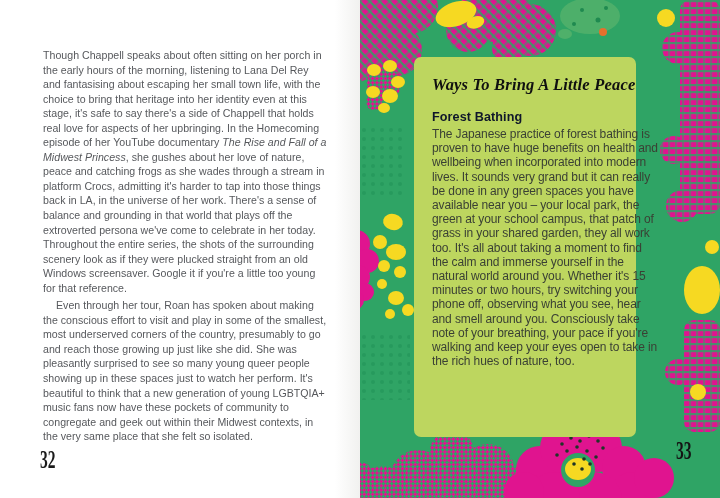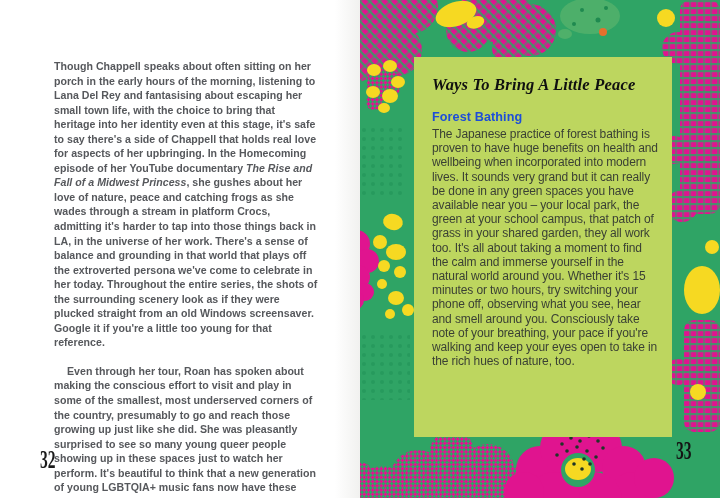--- a/index.html
+++ b/index.html
@@ -12,49 +12,49 @@
   .left-page{
     position:absolute;left:0;top:0;width:360px;height:498px;
     background:linear-gradient(to right,#ffffff 93%,#f1f1ef 100%);
   }
   .body-text{
     position:absolute;left:40px;top:45px;width:292px;
     color:var(--textgray,#56585c);
     font-size:10.6px;line-height:14.55px;letter-spacing:.02px;
     text-align:left;
   }
-  .body-text p{margin:14px;font-weight:bold;}
+  .body-text p{margin:3px;}
   .body-text p+p{text-indent:13px;}
   .body-text i{font-style:italic;}
   .pagenum{
     position:absolute;
     font-family:"Liberation Serif",serif;font-weight:600;
     color:var(--ink,#1b1b1b);font-size:25px;line-height:1;
     transform:scaleX(.62);transform-origin:left bottom;
   }
   .pagenum-left{left:40px;top:447px;}
   
   .right-page{
     position:absolute;left:360px;top:0;width:360px;height:498px;
     background:var(--green,#2fa465);overflow:hidden;
   }
   .bg{position:absolute;left:0;top:0;}
   .card{
-    position:absolute;left:54px;top:57px;width:258px;height:380px;
+    position:absolute;left:54px;top:57px;width:222px;height:380px;
     box-sizing:border-box;padding:14px 15px 0 18px;
-    background:var(--cardgreen,#bdd65f);border-radius:0;
+    background:var(--cardgreen,#bdd65f);border-radius:7px;
   }
   .card-title{
     font-family:"Liberation Serif","DejaVu Serif",serif;
     font-style:italic;font-weight:700;
     color:#101010;font-size:16.5px;line-height:28px;letter-spacing:.2px;
     white-space:nowrap;margin-bottom:2px;
   }
   .section-heading{
-    font-size:12.6px;font-weight:700;color:#1d4ed8;
+    font-size:12.6px;font-weight:700;color:#0f172a;
     margin:11px 0 3px 0;letter-spacing:.1px;
   }
   .section-body{
     width:229px;font-size:12px;line-height:14.2px;
     color:#3a4034;letter-spacing:-.12px;
   }
   .pagenum-right{left:316px;top:438px;color:#141414;}
 </style>
 </head>
 <body>

